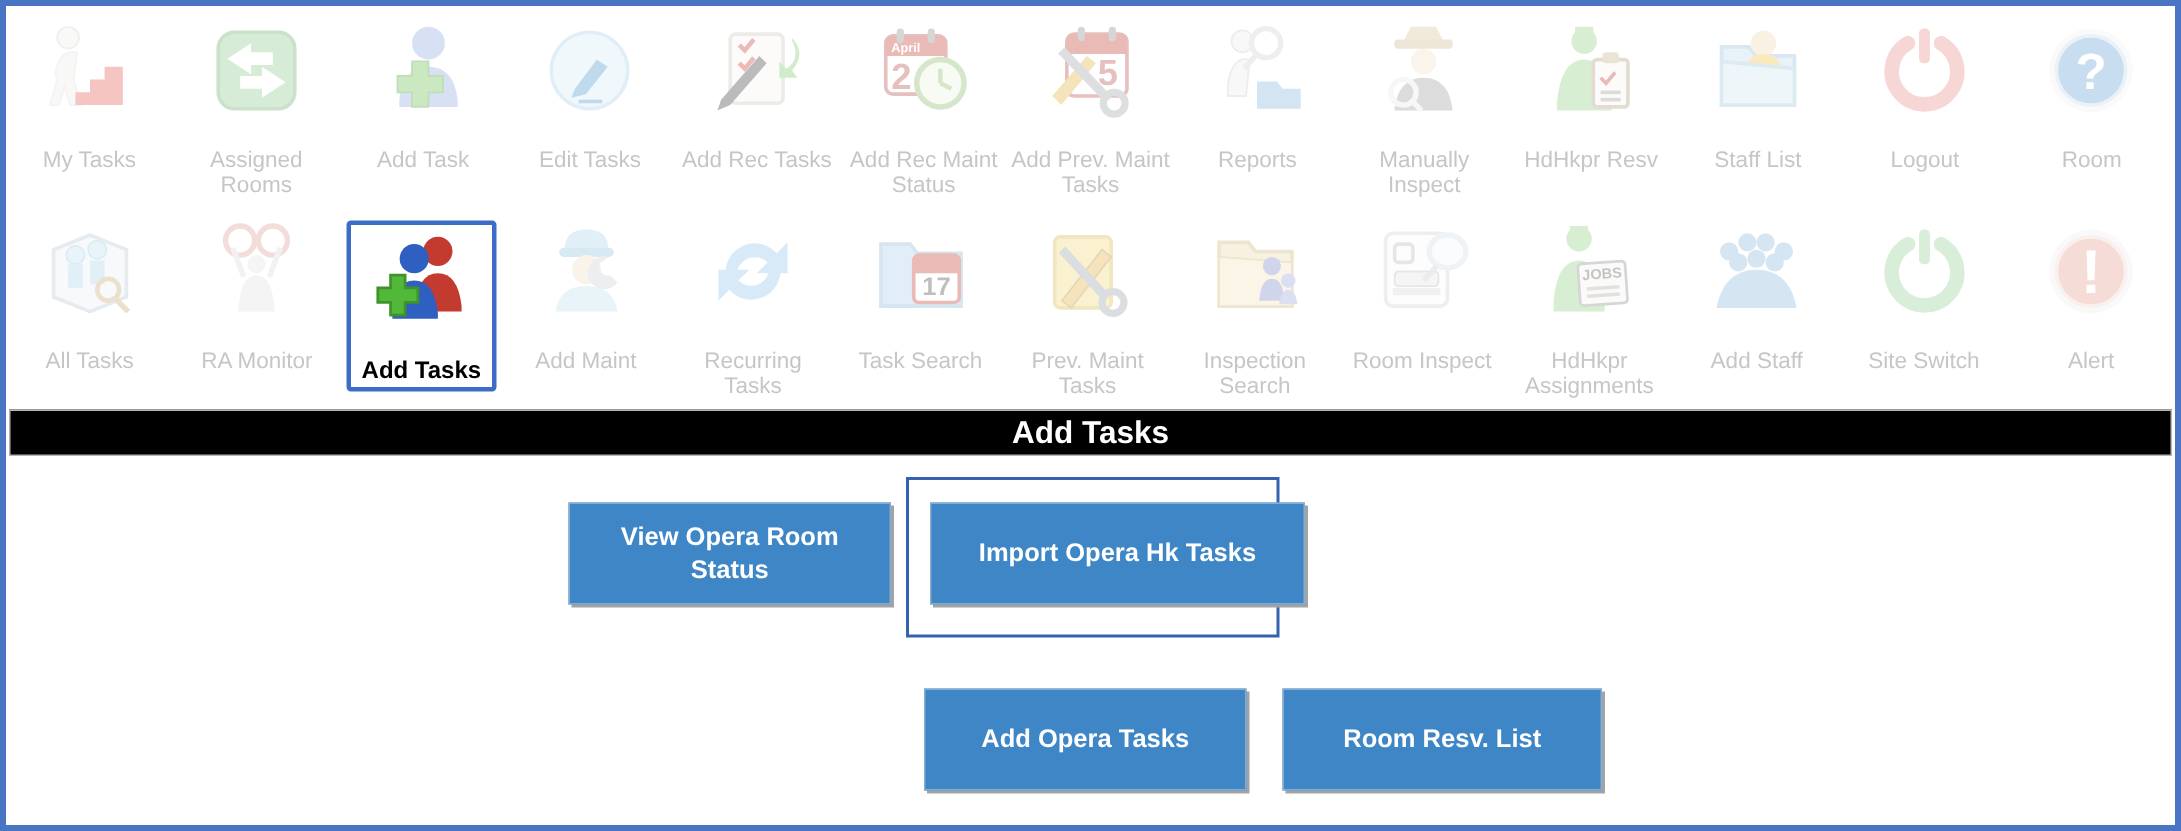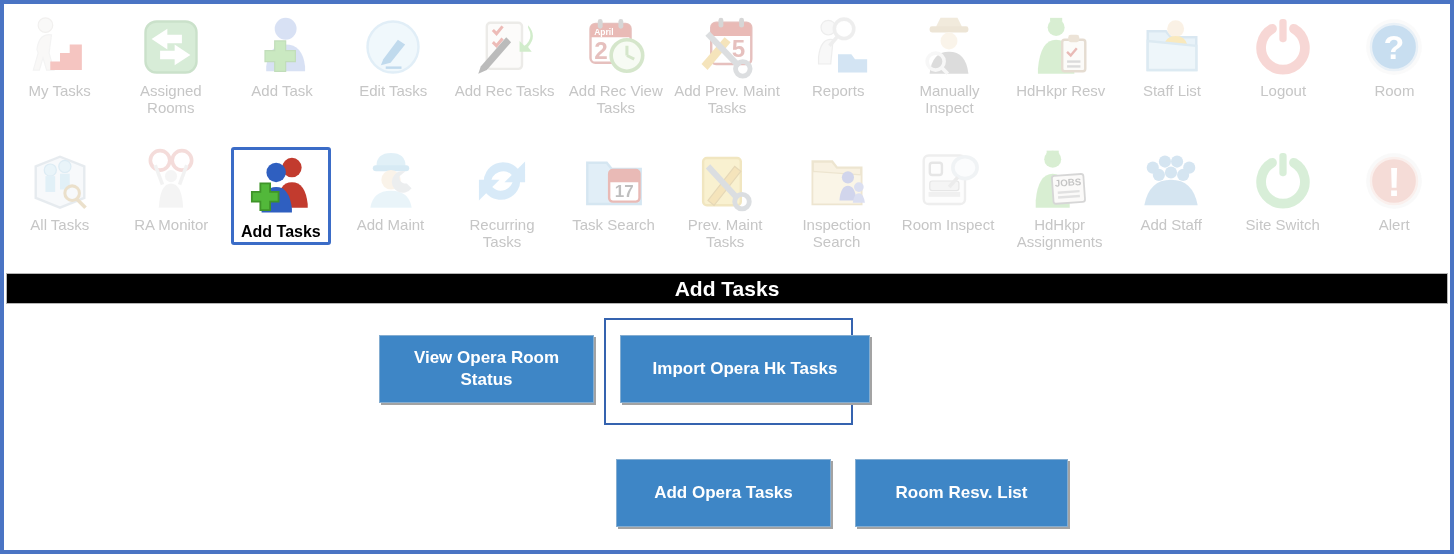--- a/index.html
+++ b/index.html
@@ -13,21 +13,21 @@
   .trow { flex:1; display:flex; align-items:flex-start; padding-top:9px; }
   .tool {
     flex:1 1 0; min-width:0; display:flex; flex-direction:column;
     align-items:center; cursor:pointer;
   }
   .ticon { display:block; }
   .ticon svg { width:68px; height:68px; display:block; }
   .tool.faded .ticon { opacity:.34; }
   .tlabel {
     font-size:15px; color:#c6c6c6; text-align:center; line-height:1.12;
-    margin-top:2px; max-width:106px;
+    margin-top:18px; max-width:106px;
   }
   .tool.active {
     flex:0 0 auto; border:3px solid #3b6cc7; border-radius:3px;
     background:#fff; padding:3px 7px 1px; margin:0 4px; align-self:flex-start;
   }
   .tool.active .tlabel { color:#000; font-weight:700; font-size:16px; max-width:none; }
   svg text { font-family:"Liberation Sans",sans-serif; }
   
   .title-bar {
     height:31px; margin:1px 2px 0; background:#000;
@@ -118,21 +118,21 @@
               <rect x="7" y="9" width="33" height="32" rx="4" fill="#fff" stroke="#b84a42" stroke-width="2"></rect>
               <path d="M7 12 q0-3 4-3 h25 q4 0 4 3 v8 H7 Z" fill="#c0392b"></path>
               <rect x="13" y="5" width="4" height="8" rx="2" fill="#888"></rect>
               <rect x="30" y="5" width="4" height="8" rx="2" fill="#888"></rect>
               <text x="10" y="18" font-size="7" font-weight="bold" fill="#fff">April</text>
               <text x="10" y="38" font-size="20" font-weight="bold" fill="#b84a42">2</text>
               <circle cx="37" cy="35" r="13" fill="#eaf4df" stroke="#85b96a" stroke-width="3"></circle>
               <path d="M37 35 V27 M37 35 L43 38" stroke="#85b96a" stroke-width="2.5" fill="none"></path>
             </svg>
           </span>
-        <span class="tlabel">Add Rec View Tasks</span>
+        <span class="tlabel">Add Rec Maint Status</span>
       </div>
 
       <div class="tool faded">
         <span class="ticon">
             <svg viewBox="0 0 56 56">
               <rect x="15" y="8" width="33" height="34" rx="4" fill="#fff" stroke="#b84a42" stroke-width="2"></rect>
               <path d="M15 11 q0-3 4-3 h25 q4 0 4 3 v8 H15 Z" fill="#c0392b"></path>
               <rect x="21" y="4" width="4" height="8" rx="2" fill="#888"></rect>
               <rect x="38" y="4" width="4" height="8" rx="2" fill="#888"></rect>
               <text x="32" y="36" font-size="20" font-weight="bold" fill="#b84a42">5</text>

